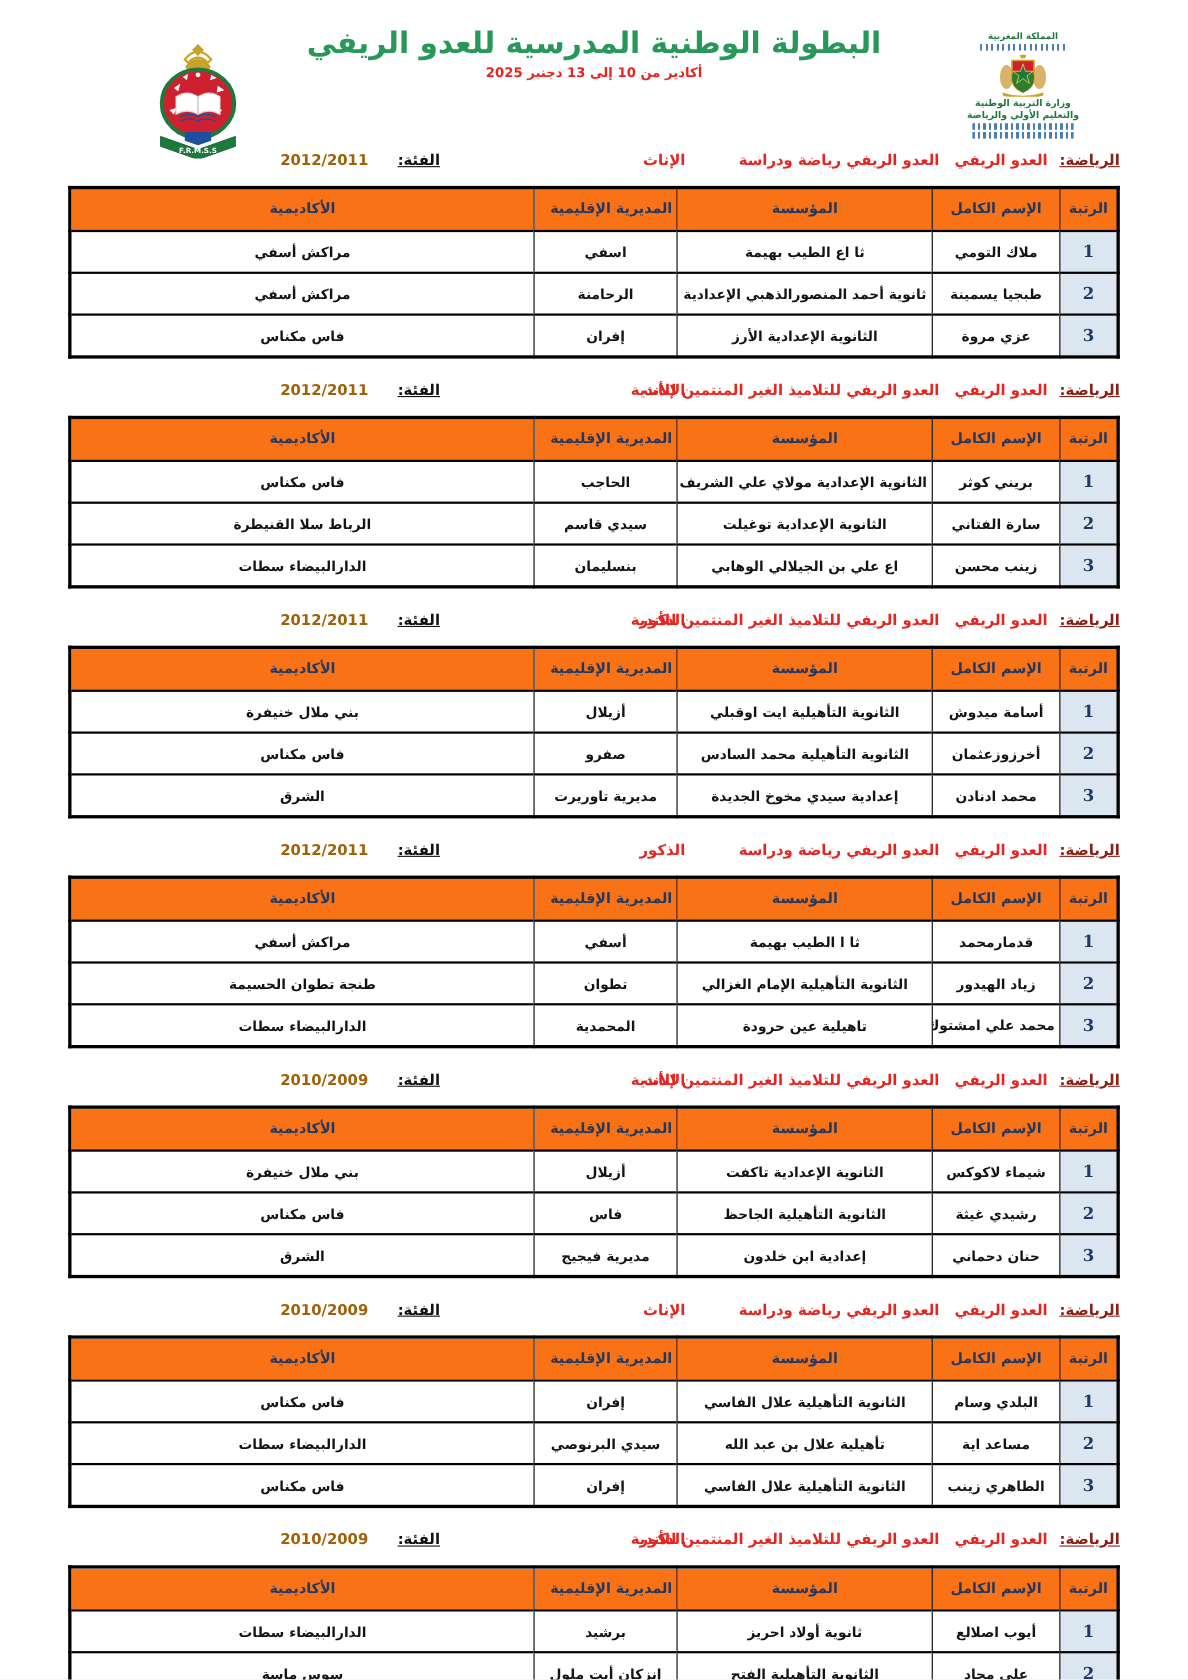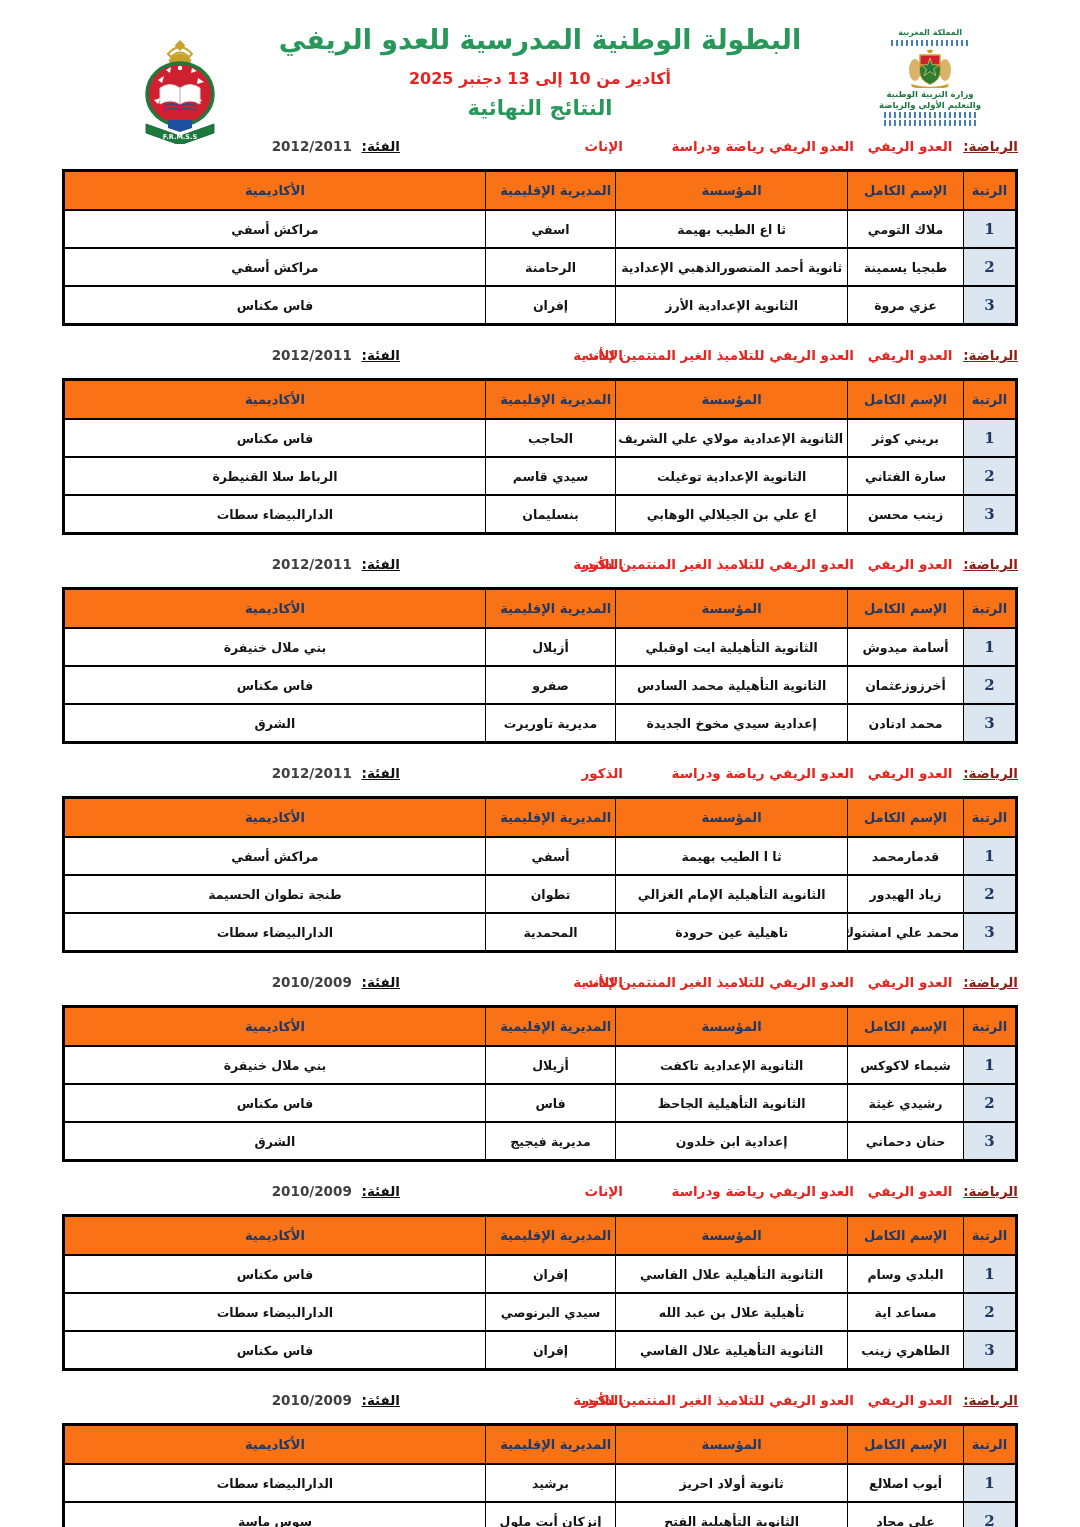--- a/index.html
+++ b/index.html
@@ -5,42 +5,42 @@
   html,body{margin:0;padding:0;background:#e9e9e9;}
   .page{
     width:1080px;height:1527px;margin:0 auto;background:#ffffff;
     font-family:"DejaVu Sans","Liberation Sans",sans-serif;
     position:relative;overflow:hidden;direction:rtl;
   }
   
   .doc-header{position:relative;height:134px;}
   .titles{position:absolute;right:0;left:0;top:24px;text-align:center;}
   .main-title{font-size:27px;font-weight:bold;color:#27985a;letter-spacing:0;}
-  .sub-title{font-size:16px;font-weight:bold;color:#e52620;margin-top:14px;}
+  .sub-title{font-size:12px;font-weight:bold;color:#e52620;margin-top:4px;}
   .results-title{font-size:21px;font-weight:bold;color:#27985a;margin-top:8px;}
   .logo-left{position:absolute;left:128px;top:40px;width:104px;height:104px;}
   .logo-right{position:absolute;right:90px;top:28px;width:120px;text-align:center;line-height:1.25;}
   .logo-right .ar-green{font-size:8px;font-weight:bold;color:#1c7a3d;}
   .logo-right .ministry{font-size:8.5px;font-weight:bold;color:#1c7a3d;text-align:center;}
   .tifi{height:6px;margin:2px auto;width:78px;
     background:repeating-linear-gradient(90deg,#4a7fb5 0 2px,transparent 2px 5px);}
   .tifi.wide{width:92px;}
   
   .sections{padding:0 62px;}
   .section{margin-top:21px;}
   .section:first-child{margin-top:4px;}
   .section-line{position:relative;height:22px;font-size:13.5px;font-weight:bold;}
   .section-line .sport{position:absolute;right:0;top:0;white-space:nowrap;}
   .sport-label{color:#8b2017;text-decoration:underline;}
   .sport-value{color:#e52620;margin-right:6px;}
   .section-line .event{position:absolute;right:164px;top:0;color:#e52620;white-space:nowrap;}
   .section-line .gender{position:absolute;right:395px;top:0;color:#e52620;white-space:nowrap;}
   .section-line .category{position:absolute;right:618px;top:0;white-space:nowrap;}
   .category-label{color:#111111;text-decoration:underline;}
-  .category-value{color:#404040;margin-right:5px;unicode-bidi:embed;}
+  .category-value{color:#a16207;margin-right:22px;unicode-bidi:embed;}
   
   table.results{
     width:100%;border-collapse:collapse;table-layout:fixed;
     border:3px solid #000;margin-top:9px;direction:rtl;
   }
   table.results th,table.results td{
     border:1.6px solid #000;border-top-width:2.4px;border-bottom-width:2.4px;
     text-align:center;vertical-align:middle;height:36px;padding:0 4px;
     overflow:hidden;white-space:nowrap;
   }
@@ -99,21 +99,20 @@
         <path d="M40 80 h24 v8 l-12 4 -12 -4 z" fill="#1c4f9c"></path>
 
         <path d="M18 84 l34 12 34 -12 v9 l-34 12 -34 -12 z" fill="#1c7a3d" stroke="#145c2d" stroke-width="0.8"></path>
         <text x="52" y="99" text-anchor="middle" font-size="6.5" font-weight="bold" fill="#ffffff">F.R.M.S.S</text>
       </svg>
     </div>
 
     <div class="titles">
       <div class="main-title">البطولة الوطنية المدرسية للعدو الريفي</div>
       <div class="sub-title">أكادير من 10 إلى 13 دجنبر 2025</div>
-      <div class="results-title">النتائج النهائية</div>
     </div>
 
     <div class="logo-right">
       <div class="ar-green">المملكة المغربية</div>
       <div class="tifi"></div>
       <svg width="46" height="40" viewBox="0 0 46 40" style="margin:1px auto;display:block;">
         <path d="M20 2 h6 l-1 3 h-4 z" fill="#c9a227"></path>
         <circle cx="23" cy="3" r="1.4" fill="#c9a227"></circle>
         <ellipse cx="8" cy="22" rx="6" ry="11" fill="#d9b36a"></ellipse>
         <ellipse cx="38" cy="22" rx="6" ry="11" fill="#d9b36a"></ellipse>

